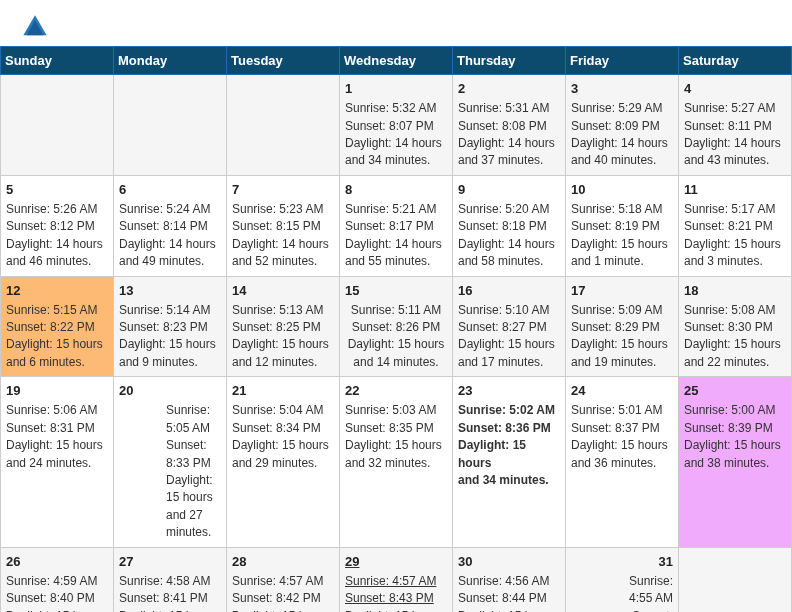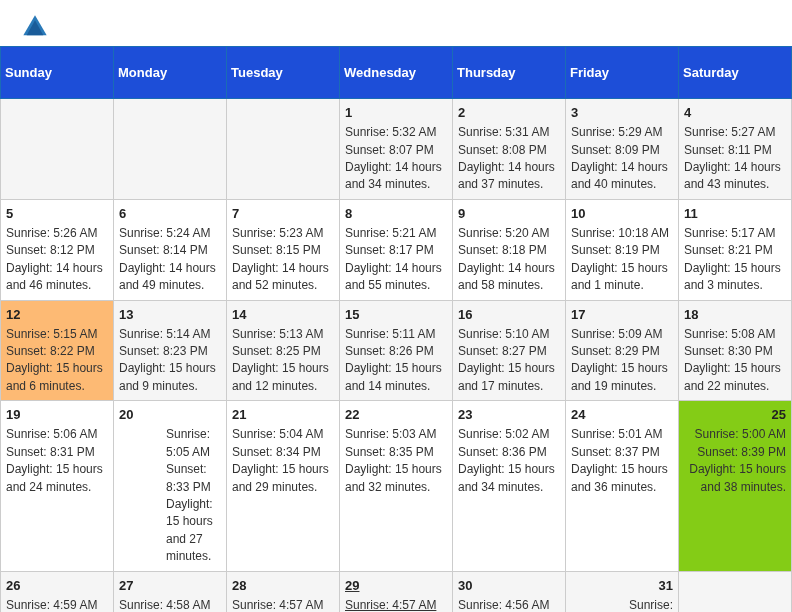--- a/index.html
+++ b/index.html
@@ -49,25 +49,25 @@
       font-size: 15px;
       color: #444;
       margin-top: 2px;
     }
     .calendar {
       width: 100%;
       border-collapse: collapse;
       margin: 0;
     }
     .calendar thead th {
-      background-color: #1d4ed8;
+      background-color: #0c4a6e;
       color: #fff;
       font-size: 13px;
       font-weight: bold;
-      padding: 18px 4px;
+      padding: 6px 4px;
       text-align: left;
       border: 1px solid #1a6cb5;
     }
     .calendar tbody td {
       border: 1px solid #ccc;
       vertical-align: top;
       padding: 5px 5px 5px 5px;
       width: 113px;
       min-height: 80px;
       background: #fff;
@@ -209,21 +209,21 @@
           </td>
           <td style="background: rgb(255, 255, 255);">
             <span class="day-number">9</span>
             <div class="day-info" style="white-space: pre-line;">Sunrise: 5:20 AM
 Sunset: 8:18 PM
 Daylight: 14 hours
 and 58 minutes.</div>
           </td>
           <td style="background: rgb(255, 255, 255);">
             <span class="day-number">10</span>
-            <div class="day-info" style="white-space: pre-line;">Sunrise: 10:18 AM
+            <div class="day-info" style="white-space: pre-line;">Sunrise: 5:18 AM
 Sunset: 8:19 PM
 Daylight: 15 hours
 and 1 minute.</div>
           </td>
           <td style="background: rgb(255, 255, 255);">
             <span class="day-number">11</span>
             <div class="day-info" style="white-space: pre-line;">Sunrise: 5:17 AM
 Sunset: 8:21 PM
 Daylight: 15 hours
 and 3 minutes.</div>
@@ -246,21 +246,21 @@
           </td>
           <td style="background: rgb(245, 245, 245);">
             <span class="day-number">14</span>
             <div class="day-info" style="white-space: pre-line;">Sunrise: 5:13 AM
 Sunset: 8:25 PM
 Daylight: 15 hours
 and 12 minutes.</div>
           </td>
           <td style="background: rgb(245, 245, 245);">
             <span class="day-number">15</span>
-            <div class="day-info" style="white-space: pre-line;">Sunrise: 5:11 AM
+            <div class="day-info" style="white-space: pre-line; text-align: center;">Sunrise: 5:11 AM
 Sunset: 8:26 PM
 Daylight: 15 hours
 and 14 minutes.</div>
           </td>
           <td style="background: rgb(245, 245, 245);">
             <span class="day-number">16</span>
             <div class="day-info" style="white-space: pre-line;">Sunrise: 5:10 AM
 Sunset: 8:27 PM
 Daylight: 15 hours
 and 17 minutes.</div>
@@ -304,33 +304,33 @@
           </td>
           <td style="background: rgb(255, 255, 255);">
             <span class="day-number">22</span>
             <div class="day-info" style="white-space: pre-line;">Sunrise: 5:03 AM
 Sunset: 8:35 PM
 Daylight: 15 hours
 and 32 minutes.</div>
           </td>
           <td style="background: rgb(255, 255, 255);">
             <span class="day-number">23</span>
-            <div class="day-info" style="white-space: pre-line;">Sunrise: 5:02 AM
+            <div class="day-info" style="white-space: pre-line; font-weight: bold;">Sunrise: 5:02 AM
 Sunset: 8:36 PM
 Daylight: 15 hours
 and 34 minutes.</div>
           </td>
           <td style="background: rgb(255, 255, 255);">
             <span class="day-number">24</span>
             <div class="day-info" style="white-space: pre-line;">Sunrise: 5:01 AM
 Sunset: 8:37 PM
 Daylight: 15 hours
 and 36 minutes.</div>
           </td>
-          <td style="background: #84cc16; text-align: right;">
+          <td style="background: #f0abfc;">
             <span class="day-number">25</span>
             <div class="day-info" style="white-space: pre-line;">Sunrise: 5:00 AM
 Sunset: 8:39 PM
 Daylight: 15 hours
 and 38 minutes.</div>
           </td>
         </tr>
         <tr>
           <td style="background: rgb(245, 245, 245);">
             <span class="day-number">26</span>

